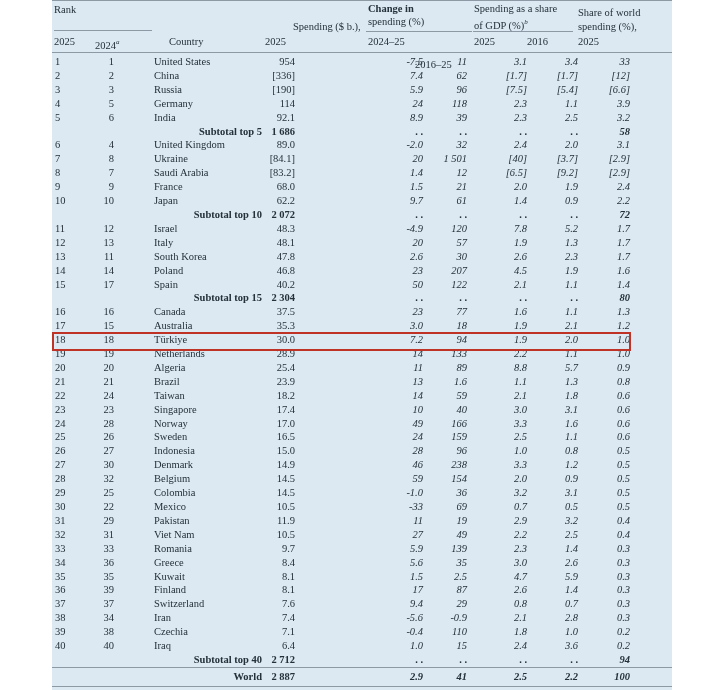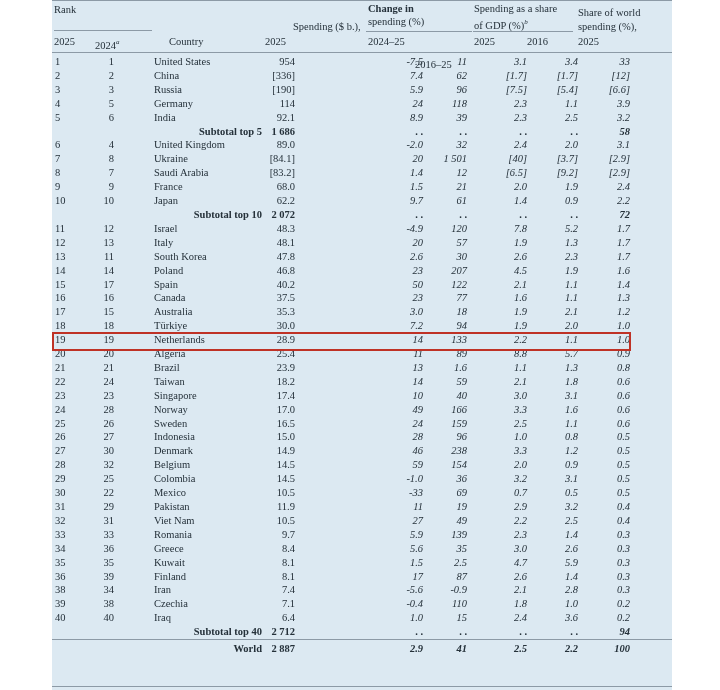--- a/index.html
+++ b/index.html
@@ -302,20 +302,30 @@
             <td class="c2">17</td>
             <td class="c3">Spain</td>
             <td class="c4">40.2</td>
             <td class="c5 it">50</td>
             <td class="c6 it">122</td>
             <td class="c7 it">2.1</td>
             <td class="c8 it">1.1</td>
             <td class="c9 it">1.4</td>
             <td class="c10"></td>
           </tr>
+          <tr class="subtotal">
+            <td class="lbl" colspan="3">Subtotal top 15</td>
+            <td class="c4">2 304</td>
+            <td class="c5">. .</td>
+            <td class="c6">. .</td>
+            <td class="c7">. .</td>
+            <td class="c8">. .</td>
+            <td class="c9 it">80</td>
+            <td class="c10"></td>
+          </tr>
           <tr>
             <td class="c1">16</td>
             <td class="c2">16</td>
             <td class="c3">Canada</td>
             <td class="c4">37.5</td>
             <td class="c5 it">23</td>
             <td class="c6 it">77</td>
             <td class="c7 it">1.6</td>
             <td class="c8 it">1.1</td>
             <td class="c9 it">1.3</td>
@@ -555,20 +565,32 @@
             <td class="c3">Finland</td>
             <td class="c4">8.1</td>
             <td class="c5 it">17</td>
             <td class="c6 it">87</td>
             <td class="c7 it">2.6</td>
             <td class="c8 it">1.4</td>
             <td class="c9 it">0.3</td>
             <td class="c10"></td>
           </tr>
           <tr>
+            <td class="c1">37</td>
+            <td class="c2">37</td>
+            <td class="c3">Switzerland</td>
+            <td class="c4">7.6</td>
+            <td class="c5 it">9.4</td>
+            <td class="c6 it">29</td>
+            <td class="c7 it">0.8</td>
+            <td class="c8 it">0.7</td>
+            <td class="c9 it">0.3</td>
+            <td class="c10"></td>
+          </tr>
+          <tr>
             <td class="c1">38</td>
             <td class="c2">34</td>
             <td class="c3">Iran</td>
             <td class="c4">7.4</td>
             <td class="c5 it">-5.6</td>
             <td class="c6 it">-0.9</td>
             <td class="c7 it">2.1</td>
             <td class="c8 it">2.8</td>
             <td class="c9 it">0.3</td>
             <td class="c10"></td>

